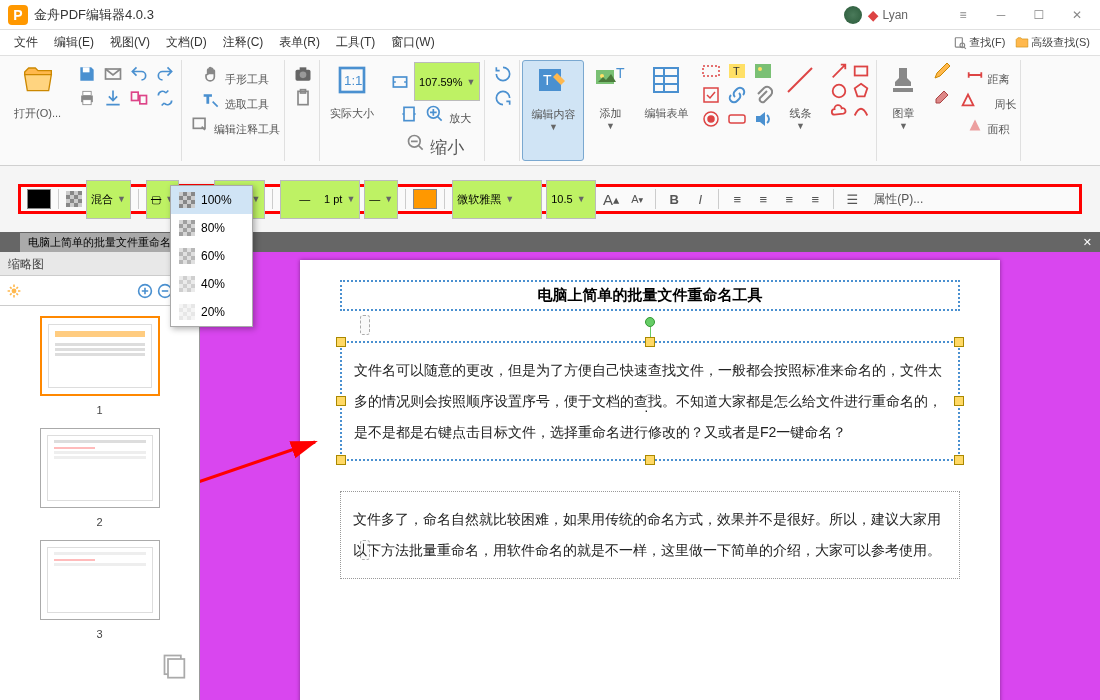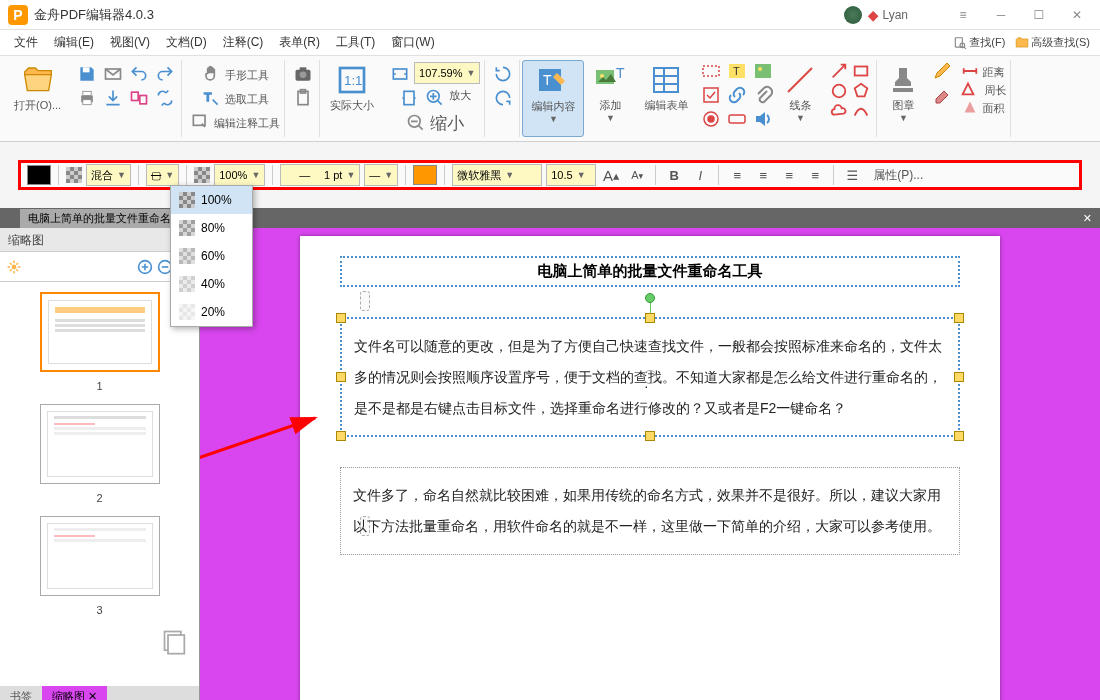--- a/index.html
+++ b/index.html
@@ -14,28 +14,28 @@
 .winbtn { width:30px; height:20px; display:flex; align-items:center; justify-content:center; color:#888; font-size:12px; cursor:pointer; }
 .menubar { height:26px; background:#fff; display:flex; align-items:center; padding:0 6px; border-bottom:1px solid #e0e0e0; }
 .menuitem { padding:2px 8px; font-size:12px; color:#333; cursor:pointer; }
 .menubar-right { margin-left:auto; display:flex; gap:2px; }
 .search-btn { display:flex; align-items:center; gap:2px; padding:2px 4px; font-size:11px; color:#444; cursor:pointer; }
 .search-btn svg { width:14px; height:14px; }
 .toolbar { background:#fafafa; border-bottom:1px solid #d0d0d0; padding:4px 6px; display:flex; gap:2px; flex-wrap:wrap; min-height:74px; position:relative; }
 .tool-group { display:flex; flex-direction:column; align-items:center; padding:2px 4px; border-right:1px solid #e0e0e0; }
 .tool-btn { display:flex; align-items:center; justify-content:center; padding:2px; cursor:pointer; border-radius:3px; }
 .tool-btn svg { width:20px; height:20px; }
-.tool-label { font-size:11px; color:#555; margin-top:2px; }
+.tool-label { font-size:11px; color:#555; margin-top:10px; }
 .tool-row { display:flex; gap:2px; }
 .big-btn { display:flex; flex-direction:column; align-items:center; padding:4px 8px; cursor:pointer; }
 .big-btn .icon { width:32px; height:32px; display:flex; align-items:center; justify-content:center; }
 .big-btn.selected { background:#d0e4f5; border:1px solid #7aa8d0; border-radius:3px; }
 .prop-bar { height:30px; background:#fafafa; border:3px solid #ff0000; display:flex; align-items:center; padding:0 6px; gap:4px; margin:18px; position:relative; }
 .color-swatch { width:24px; height:20px; border:1px solid #888; cursor:pointer; }
-.combo { height:22px; border:1px solid #bbb; background:#fef9c3; display:flex; align-items:center; padding:0 4px; font-size:11px; cursor:pointer; }
+.combo { height:39px; border:1px solid #bbb; background:#bef264; display:flex; align-items:center; padding:0 4px; font-size:11px; cursor:pointer; }
 .combo .arrow { margin-left:4px; color:#666; font-size:9px; }
 .sep { width:1px; height:20px; background:#ccc; margin:0 3px; }
 .dropdown { position:absolute; top:185px; left:170px; background:#fff; border:1px solid #aaa; box-shadow:2px 2px 6px rgba(0,0,0,0.3); z-index:100; }
 .dropdown-item { padding:6px 20px 6px 8px; font-size:12px; display:flex; align-items:center; gap:6px; cursor:pointer; }
 .dropdown-item.sel { background:#d0e4f5; }
 .checker { width:16px; height:16px; background-image:conic-gradient(#888 25%,#ccc 25% 50%,#888 50% 75%,#ccc 75%); background-size:8px 8px; }
 .tab-strip { height:20px; background:#666; color:#fff; display:flex; align-items:center; font-size:11px; }
 .tab-strip .tab { padding:2px 8px; background:#888; margin-left:20px; }
 .tab-strip .tab.active { background:#aaa; color:#000; }
 .tab-strip .close { margin-left:auto; padding:0 8px; cursor:pointer; }
@@ -424,21 +424,21 @@
         </svg>
       </div>
   </div>
   <div class="tool-group">
     <div class="tool-row" style="align-items:center;gap:3px">
       <svg viewBox="0 0 20 20" stroke="#d44" fill="none" stroke-width="2" style="width:18px;height:18px">
           <path d="M3 10h14M3 7v6M17 7v6"></path>
         </svg>
       <span class="tool-label">距离</span>
     </div>
-    <div class="tool-row" style="align-items:center;gap:7px">
+    <div class="tool-row" style="align-items:center;gap:17px">
       <svg viewBox="0 0 20 20" stroke="#d44" fill="none" stroke-width="2" style="width:18px;height:18px">
           <path d="M4 16L10 4l6 12z"></path>
         </svg>
       <span class="tool-label">周长</span>
     </div>
     <div class="tool-row" style="align-items:center;gap:3px">
       <svg viewBox="0 0 20 20" fill="#d44" style="width:18px;height:18px">
           <path d="M4 16L10 4l6 12z" opacity="0.5"></path>
         </svg>
       <span class="tool-label">面积</span>

